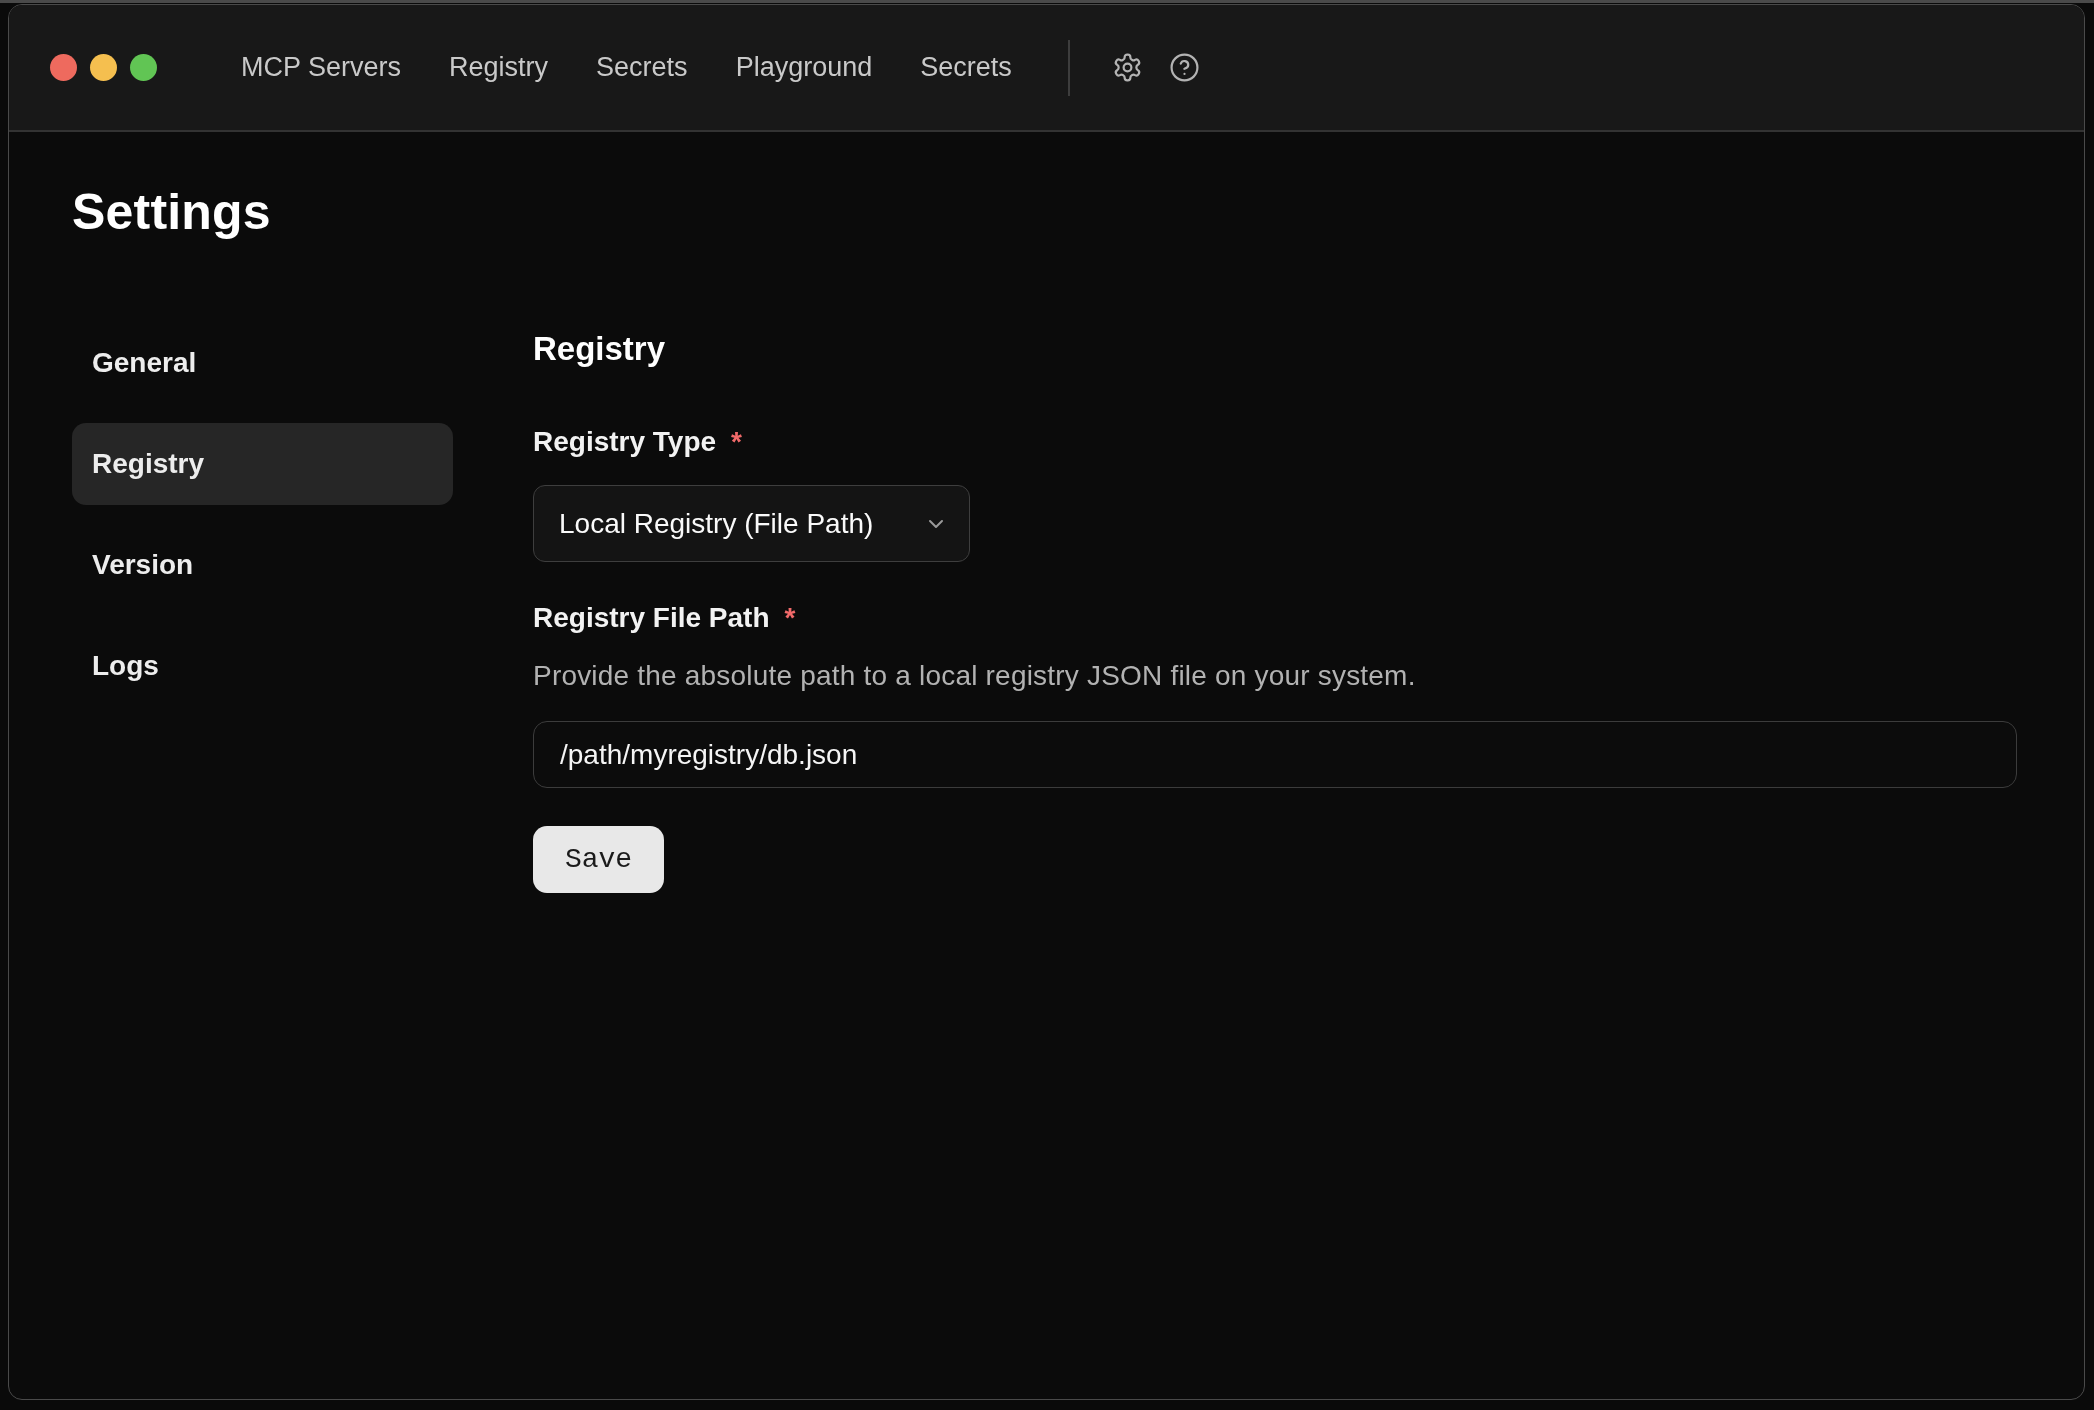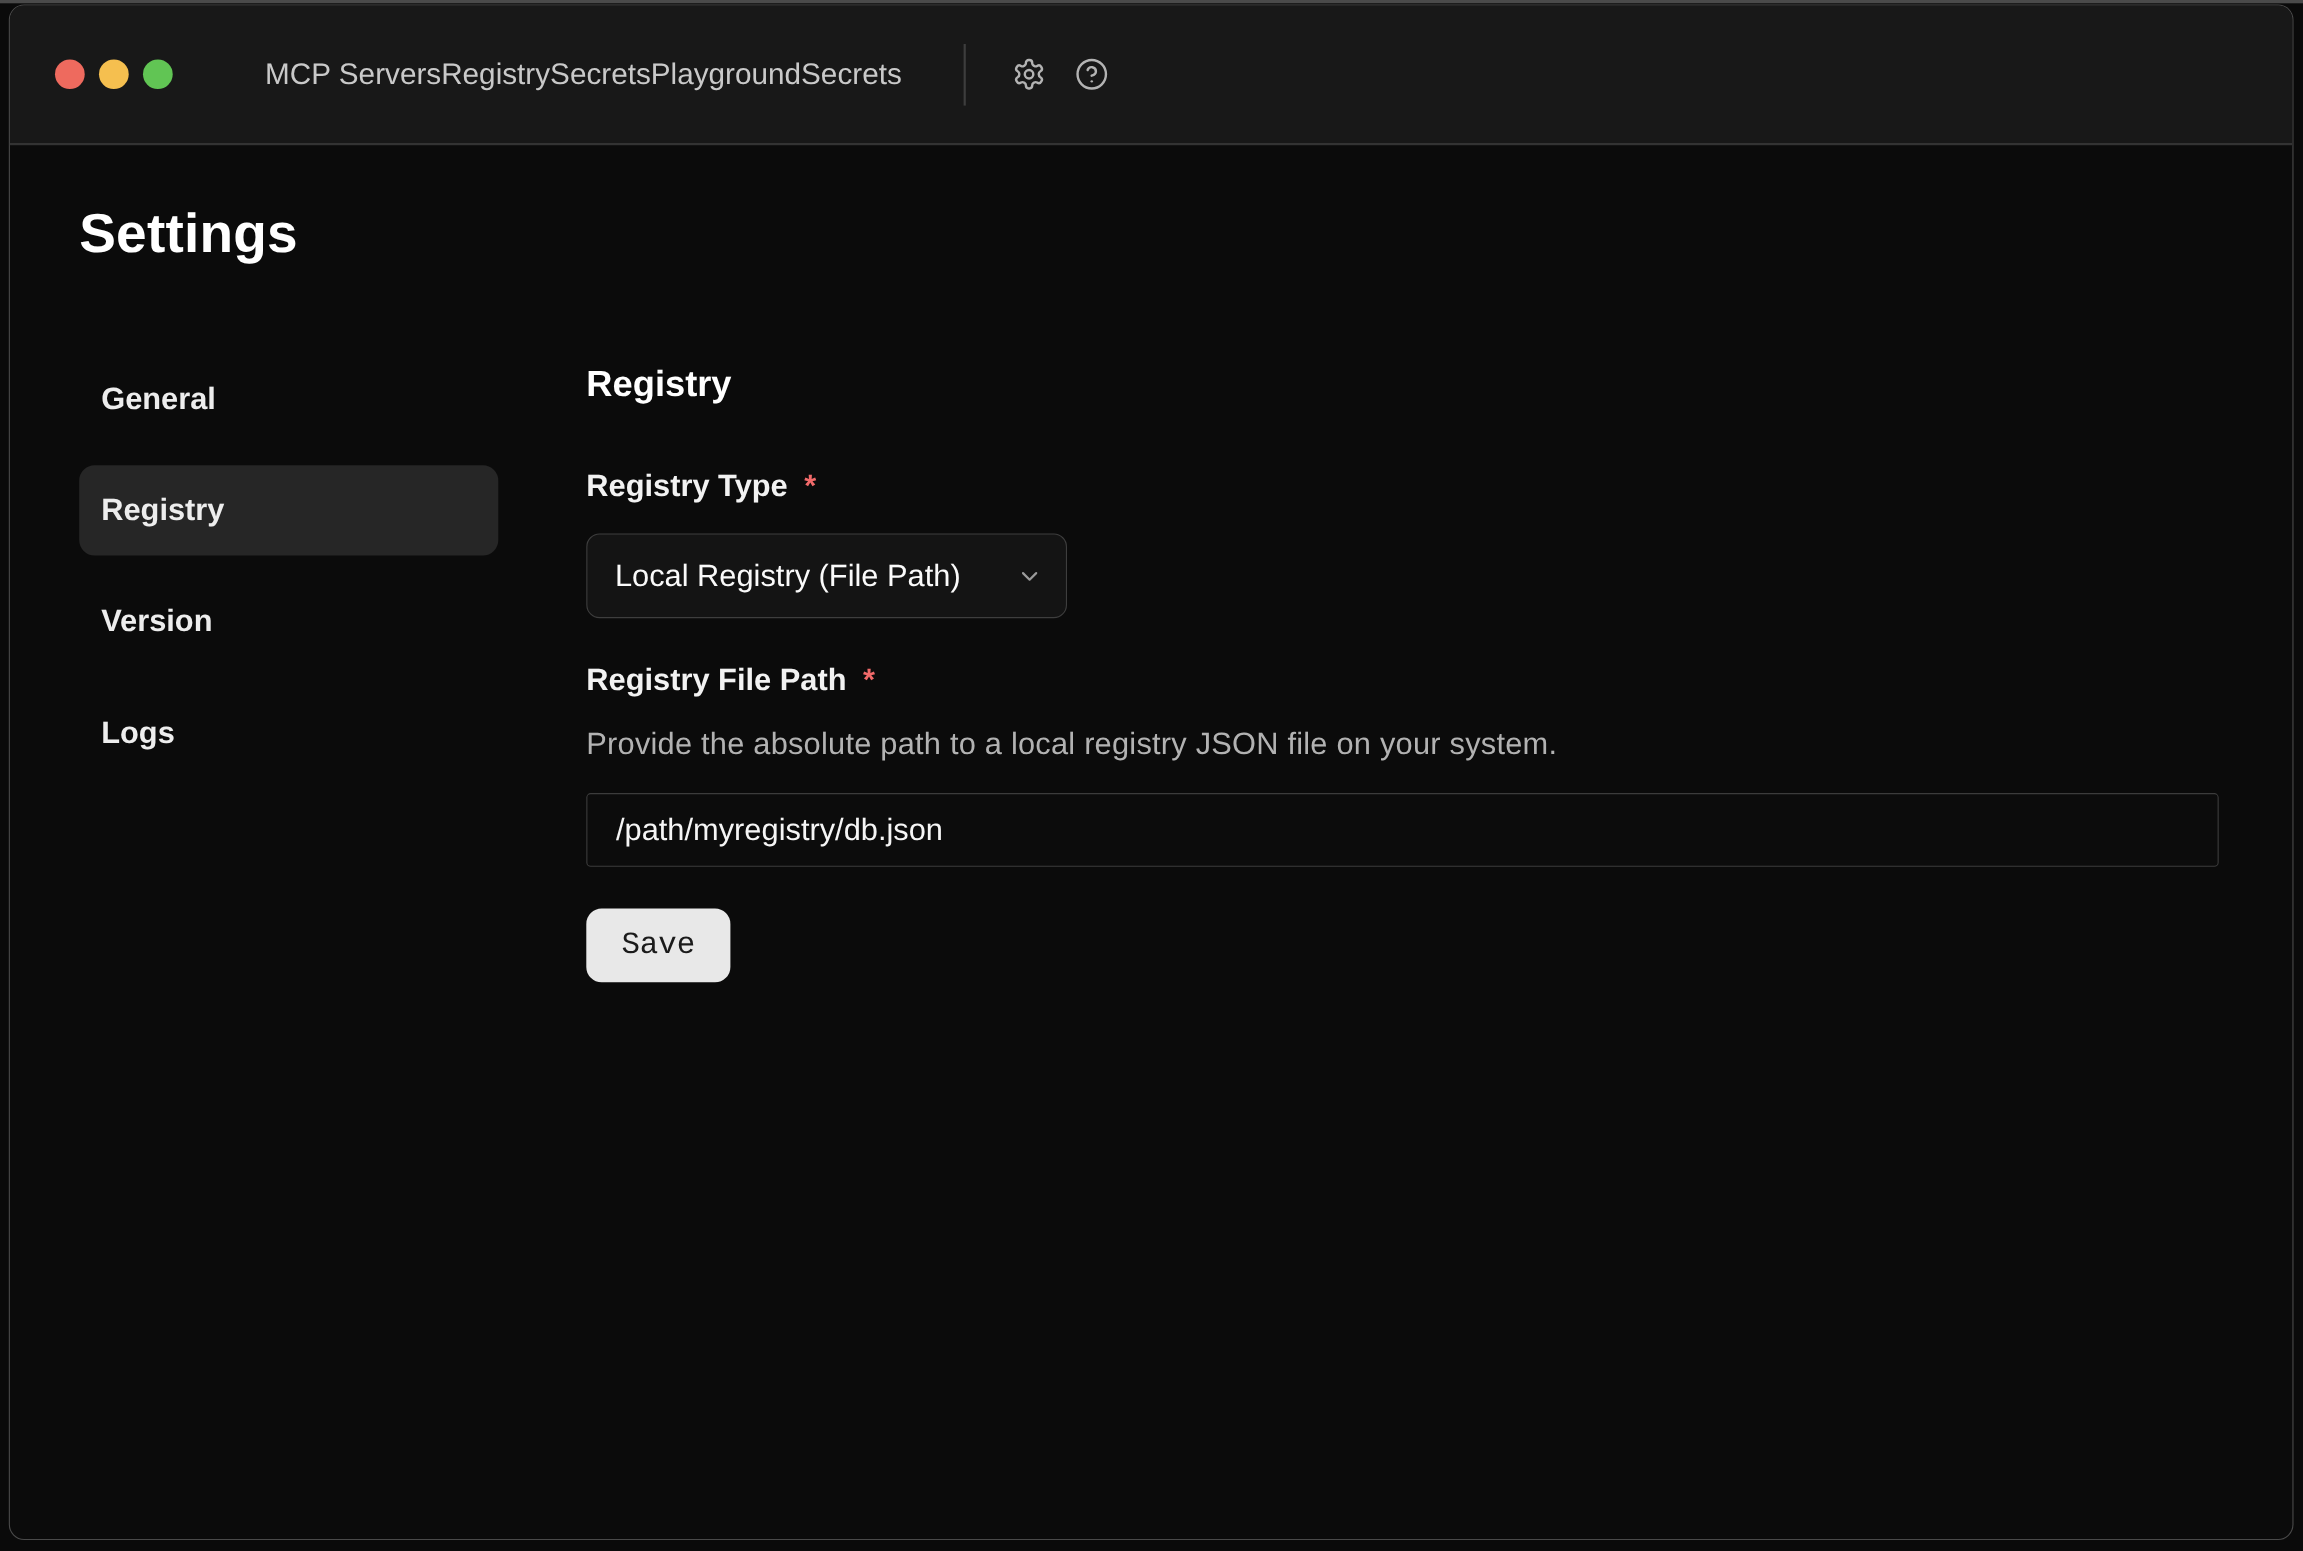--- a/index.html
+++ b/index.html
@@ -28,21 +28,21 @@
   .titlebar {
     height: 127px;
     background: #181818;
     border-bottom: 2px solid #333333;
     display: flex;
     align-items: center;
     padding-left: 41px;
   }
   .traffic-lights { display: flex; gap: 13px; align-items: center; }
   .traffic { width: 27px; height: 27px; border-radius: 50%; }
-  .nav { display: flex; margin-left: 84px; align-items: center; }
+  .nav { display: flex; gap: 48px; margin-left: 84px; align-items: center; }
   .nav-item {
     font-size: 27px;
     color: #c9c9c9;
     cursor: default;
     white-space: nowrap;
   }
   .titlebar-divider {
     width: 2px; height: 56px; background: #3d3d3d; margin-left: 56px;
   }
   .tb-icon {
@@ -100,21 +100,21 @@
     cursor: default;
   }
   .select-value { font-size: 28px; color: #fafafa; }
   .chevron { width: 24px; height: 24px; color: #9a9a9a; display: inline-flex; }
   .chevron svg { width: 100%; height: 100%; }
   .text-input {
     margin-top: 29px;
     width: 1484px; height: 67px;
     background: #0c0c0c;
     border: 1.5px solid #3c3c3c;
-    border-radius: 4px;
+    border-radius: 14px;
     padding: 0 20px 0 26px;
     font-size: 28px;
     color: #f5f5f5;
     font-family: "Liberation Sans", "DejaVu Sans", sans-serif;
     outline: none;
   }
   .save-btn {
     margin-top: 38px;
     width: 131px; height: 67px;
     background: #e8e8e8;

